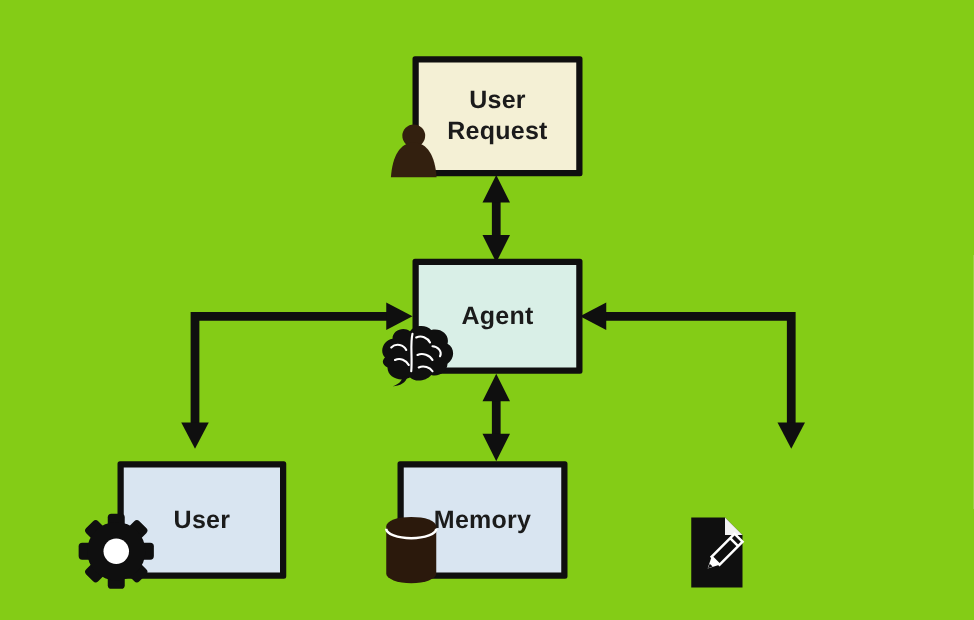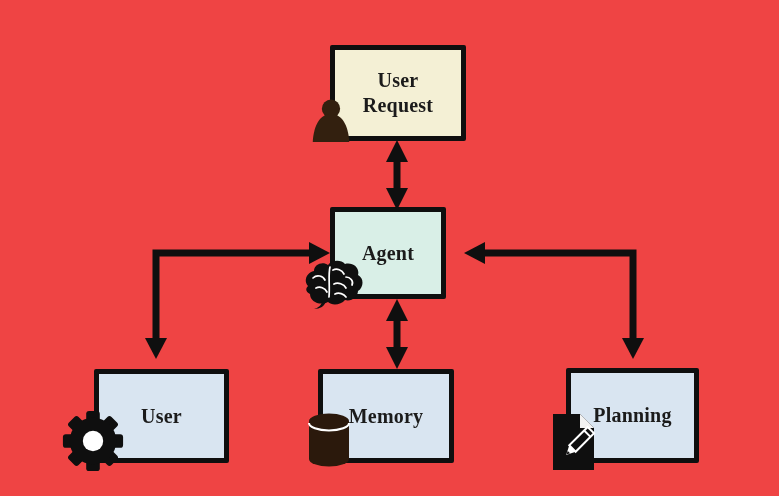--- a/index.html
+++ b/index.html
@@ -5,35 +5,35 @@
   html,body{margin:0;padding:0;}
   body{font-family:"Liberation Sans","DejaVu Sans",sans-serif;background:#ffffff;}
   .canvas{position:relative;width:779px;height:496px;overflow:hidden;background:#ffffff;}
   .edges{position:absolute;left:0;top:0;width:779px;height:496px;}
   .node{position:absolute;border:5px solid #0f0f0f;border-radius:2px;
         display:flex;align-items:center;justify-content:center;box-sizing:border-box;}
   .node .label{font-weight:700;font-size:20px;color:#1b1b1b;text-align:center;
                letter-spacing:.2px;line-height:1.25;}
   #node-user-request{left:330px;top:45px;width:136px;height:96px;}
   #node-user-request .label{width:100px;}
-  #node-agent{left:330px;top:207px;width:116px;height:92px;}
+  #node-agent{left:330px;top:207px;width:136px;height:92px;}
   #node-tools{left:94px;top:369px;width:135px;height:94px;}
   #node-memory{left:318px;top:369px;width:136px;height:94px;align-items:center;}
   #node-planning{left:566px;top:368px;width:133px;height:95px;}
   .icon{position:absolute;}
   #icon-person{left:309px;top:99px;width:44px;height:43px;}
   #icon-brain{left:300px;top:260px;width:64px;height:50px;}
   #icon-gear{left:60px;top:408px;width:66px;height:66px;}
   #icon-database{left:306px;top:412px;width:46px;height:56px;}
   #icon-document{left:549px;top:412px;width:48px;height:60px;}
 </style>
 </head>
 <body>
 
-<div class="canvas" style="background-color: #ef4444; font-family: Liberation Serif, serif;">
+<div class="canvas" style="background-color: #84cc16;">
 
   <svg class="edges" viewBox="0 0 779 496">
 
     <g style="stroke: rgb(15, 15, 15); fill: rgb(15, 15, 15);">
       <line x1="397" y1="156" x2="397" y2="193" stroke-width="7"></line>
       <polygon stroke="none" points="397,140 386,162 408,162"></polygon>
       <polygon stroke="none" points="397,210 386,188 408,188"></polygon>
     </g>
 
     <g style="stroke: rgb(15, 15, 15); fill: rgb(15, 15, 15);">
@@ -64,23 +64,20 @@
   </div>
 
   <div class="node" id="node-tools" style="background-color: rgb(217, 229, 241); border-color: rgb(15, 15, 15);">
     <span class="label" style="color: rgb(27, 27, 27);">User</span>
   </div>
 
   <div class="node" id="node-memory" style="background-color: rgb(217, 229, 241); border-color: rgb(15, 15, 15);">
     <span class="label" style="color: rgb(27, 27, 27);">Memory</span>
   </div>
 
-  <div class="node" id="node-planning" style="background-color: rgb(217, 229, 241); border-color: rgb(15, 15, 15);">
-    <span class="label" style="color: rgb(27, 27, 27);">Planning</span>
-  </div>
 
   <svg class="icon" id="icon-person" viewBox="0 0 40 40" style="fill: rgb(51, 32, 15);">
     <circle cx="20" cy="9" r="8.5"></circle>
     <path d="M20 14 C 10 14 4 24 3 40 L 37 40 C 36 24 30 14 20 14 Z"></path>
   </svg>
 
   <svg class="icon" id="icon-brain" viewBox="0 0 64 50" style="fill: rgb(15, 15, 15);">
     <path d="M8,26 C3,21 7,12 14,11 C14,4 23,1 28,5 C31,0 41,-1 45,4 C53,2 60,8 58,15 C64,18 64,27 58,31 C58,37 51,42 45,40 C41,45 32,46 28,42 C20,46 10,42 10,34 C6,32 5,29 8,26 Z"></path>
     <path d="M22,41 C22,45 18,48 14,49 C20,49 25,46 26,41 Z"></path>
     <g stroke="#ffffff" stroke-width="1.7" fill="none" stroke-linecap="round">

